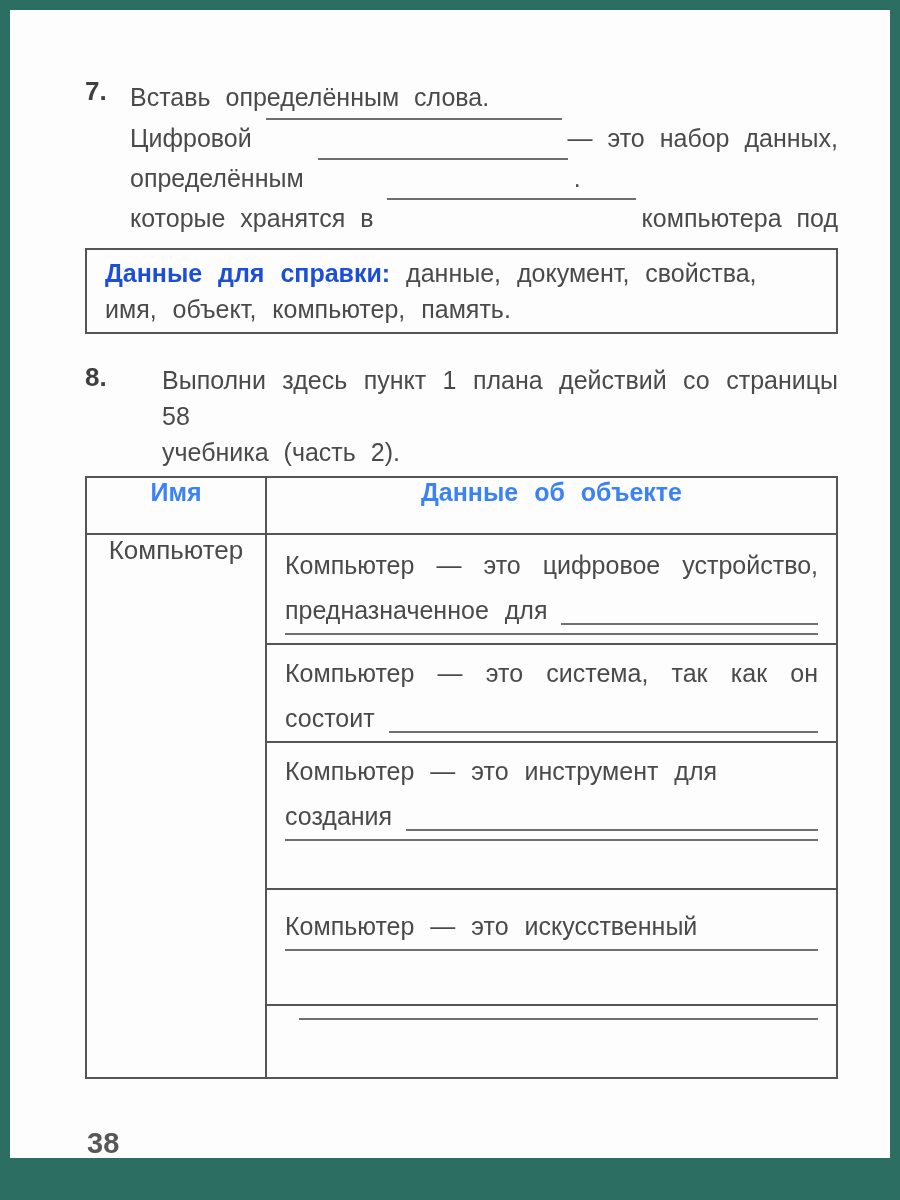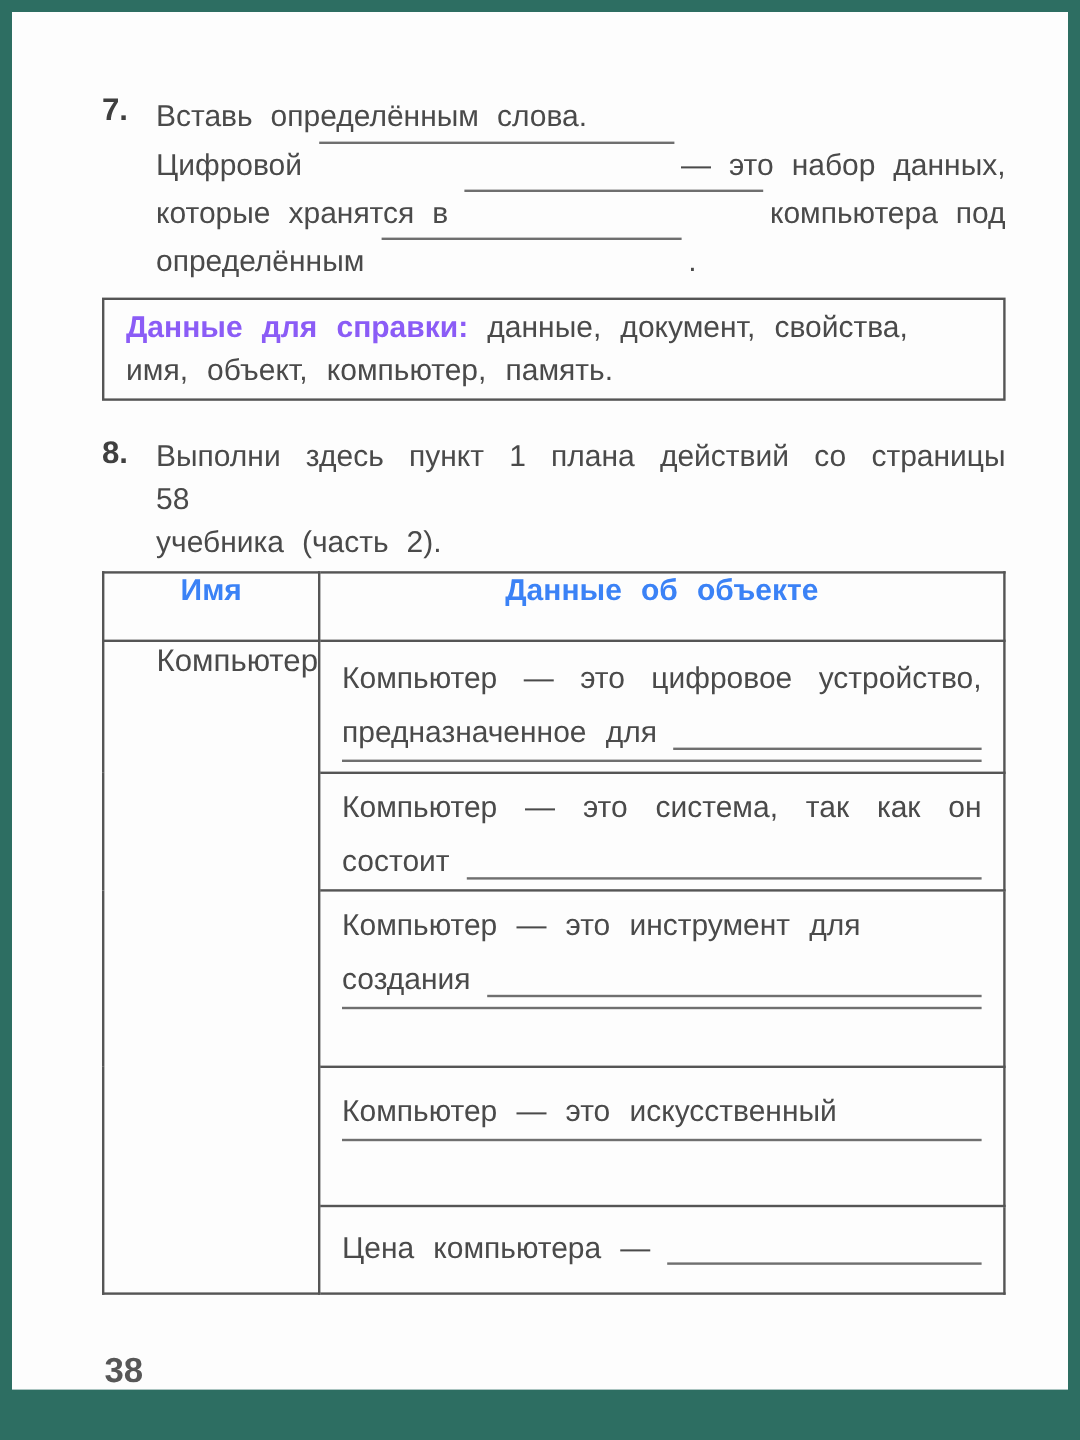--- a/index.html
+++ b/index.html
@@ -15,33 +15,33 @@
   .task{position:relative; margin-left:45px;}
   .tnum{position:absolute; left:-45px; top:0; font-weight:bold; color:#3f3f3f; font-size:26px;}
   .t-title{line-height:42px; word-spacing:8px;}
   .fline{display:flex; align-items:flex-start; line-height:40px; word-spacing:8px; white-space:nowrap;}
   .bl{border-bottom:2px solid var(--blank); flex:1 1 auto; height:2px; margin:0 6px 8px 14px; min-width:60px;}
   .bl.last{margin-right:0;}
   .bl.fixed{flex:0 0 250px;}
 
   
   .refbox{margin-top:10px; border:2px solid var(--rule); padding:5px 18px; line-height:36px; word-spacing:9px;}
-  .refbox b{color:#8b5cf6;}
+  .refbox b{color:#1d4ed8;}
 
   .task8{margin-top:28px;}
-  .t8l{line-height:36px; word-spacing:8px;}
+  .t8l{line-height:36px; word-spacing:8px;margin-left:32px;}
   .t8l.just{text-align:justify; text-align-last:justify;}
 
   
   table.obj{margin-top:6px; width:753px; border-collapse:collapse; table-layout:fixed;}
   table.obj th, table.obj td{border:2px solid var(--rule); vertical-align:top;}
   th.c-name{width:180px;}
   th{height:57px; font-weight:bold; font-size:25px; color:#3b82f6; text-align:center;
      vertical-align:middle; word-spacing:9px;}
-  td.obj-name{vertical-align:middle; text-align:right; font-size:26px;}
+  td.obj-name{vertical-align:middle; text-align:center; font-size:26px;}
   td.def{padding:0 18px;}
   .cl{display:flex; align-items:flex-end; line-height:45px; word-spacing:9px; white-space:nowrap;}
   .cl .txt{display:block;}
   .cl.just{display:block; white-space:normal; text-align:justify; text-align-last:justify;}
   td.r0{height:110px; padding-top:8px;}
   td.r1{height:95px;  padding-top:6px;}
   td.r2{height:147px; padding-top:6px;}
   td.r3{height:116px; padding-top:14px;}
   td.r4{height:73px;  padding-top:12px;}
   td.r4 .cl{line-height:44px;}
@@ -56,28 +56,28 @@
 
     <div class="task">
       <span class="tnum">7.</span>
       <div class="t-title">Вставь определённым слова.</div>
       <div class="fline">
         <span>Цифровой</span>
         <span class="bl"></span>
         <span>— это набор данных,</span>
       </div>
       <div class="fline">
+        <span>определённым</span>
+        <span class="bl fixed"></span>
+        <span>.</span>
+      </div>
+      <div class="fline">
         <span>которые хранятся в</span>
         <span class="bl"></span>
         <span>компьютера под</span>
-      </div>
-      <div class="fline">
-        <span>определённым</span>
-        <span class="bl fixed"></span>
-        <span>.</span>
       </div>
     </div>
 
     <div class="refbox">
       <b>Данные для справки:</b>
       <span>данные, документ, свойства, имя, объект, компьютер, память.</span>
     </div>
 
     <div class="task task8">
       <span class="tnum">8.</span>
@@ -129,21 +129,20 @@
         <td class="def r3">
           <div class="cl">Компьютер — это искусственный</div>
           <div class="cl">
             <span class="bl last" style="margin-left:0;"></span>
           </div>
         </td>
       </tr>
       <tr>
         <td class="def r4">
           <div class="cl">
-            <span class="txt">Цена компьютера —</span>
             <span class="bl last"></span>
           </div>
         </td>
       </tr>
     </tbody>
       </table>
 
     <div class="pageno">38</div>
 
   </div>

